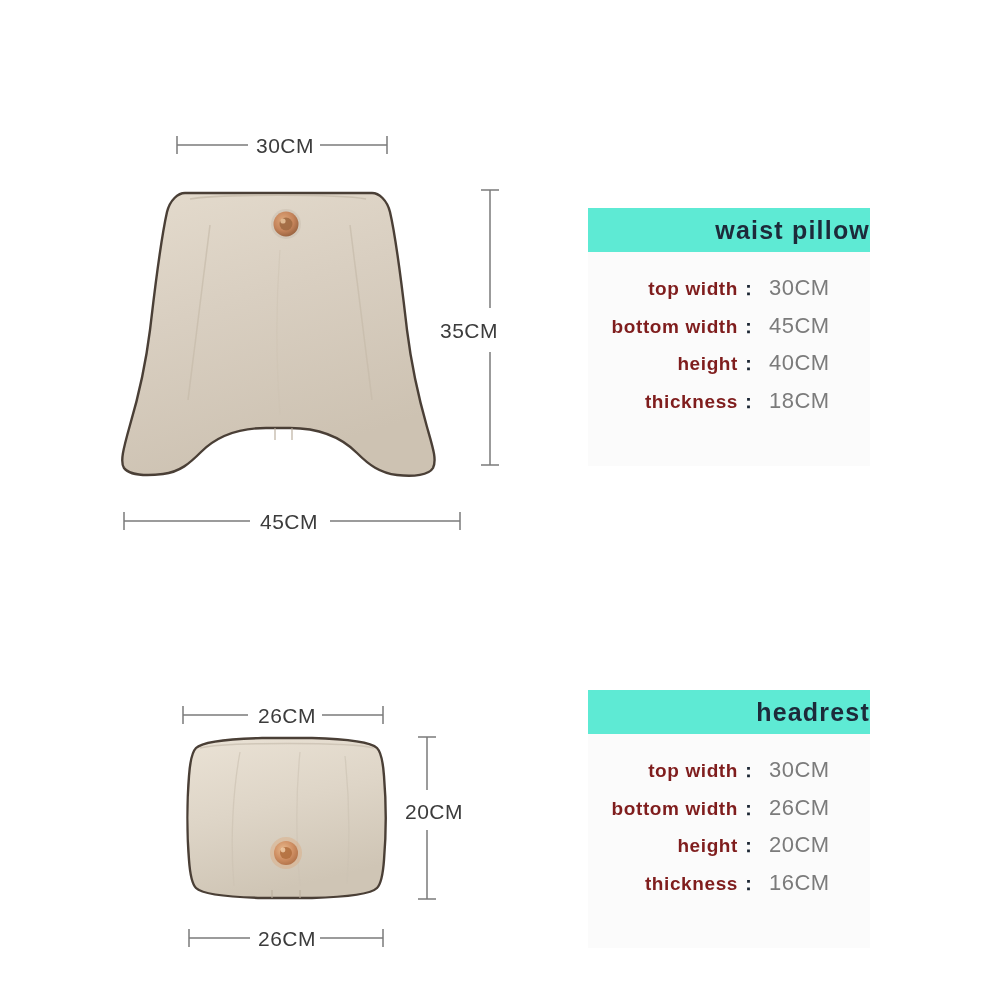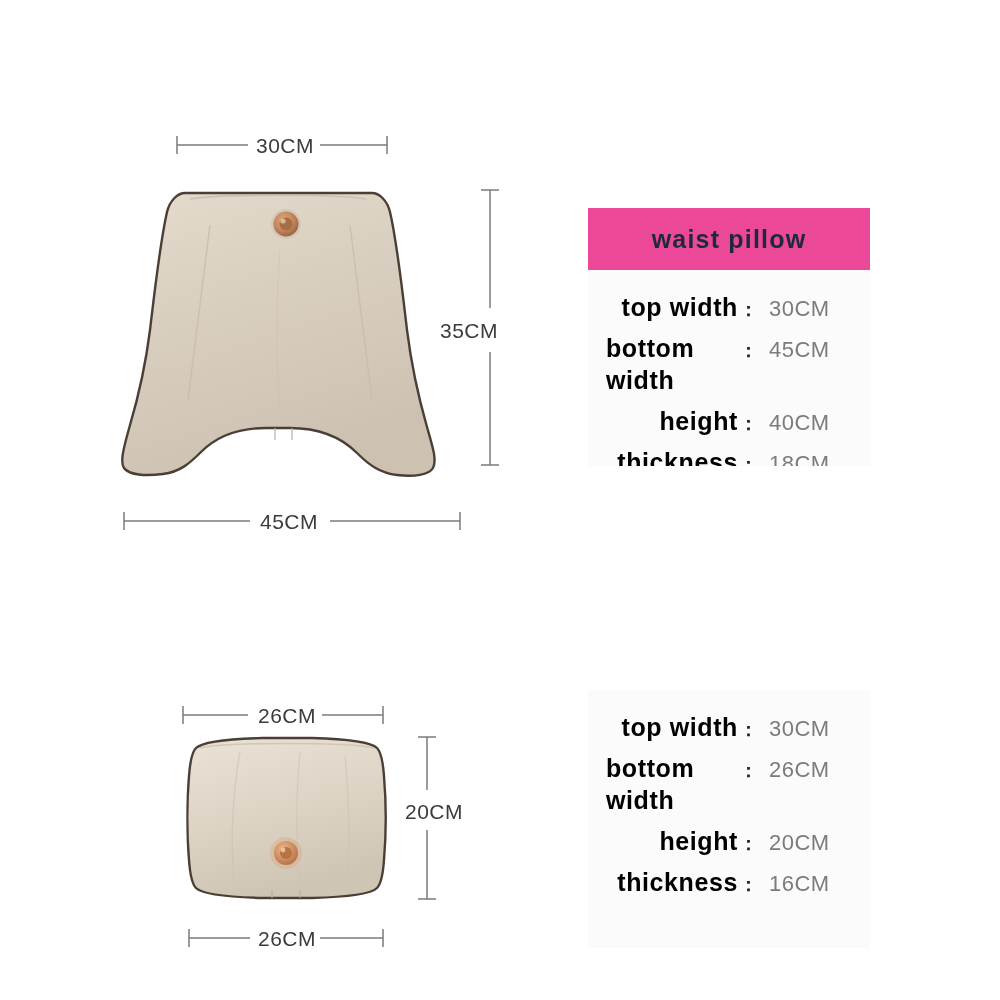--- a/index.html
+++ b/index.html
@@ -22,25 +22,25 @@
   }
   .dim-label.vert { font-size: 21px; }
 
   
   .spec-panel {
     position: absolute;
     background: #fbfbfb;
     overflow: hidden;
   }
   .spec-header {
-    height: 62px;
-    background: #ec4899;
+    height: 44px;
+    background: #5eead4;
     display: flex;
     align-items: center;
-    justify-content: center;
+    justify-content: flex-end;
   }
   .spec-title {
     color: #1d2a3a;
     font-size: 25px;
     font-weight: bold;
     letter-spacing: 1.2px;
     font-family: "Liberation Sans", sans-serif;
   }
   .spec-body {
     padding: 22px 24px 18px 18px;
@@ -48,22 +48,22 @@
     flex-direction: column;
     gap: 10px;
   }
   .spec-row {
     display: flex;
     align-items: baseline;
     justify-content: flex-end;
     line-height: 1.25;
   }
   .spec-key {
-    color: #000000;
-    font-size: 25px;
+    color: #7f1d1d;
+    font-size: 19px;
     font-weight: bold;
     letter-spacing: 0.6px;
     text-align: left;
     font-family: "Liberation Sans", sans-serif;
   }
   .spec-colon {
     color: #1b2633;
     font-size: 19px;
     font-weight: bold;
     padding: 0 2px 0 1px;
@@ -250,20 +250,23 @@
       <div class="spec-row">
         <span class="spec-key">thickness</span>
         <span class="spec-colon">：</span>
         <span class="spec-val">18CM</span>
       </div>
 
     </div>
   </div>
 
   <div class="spec-panel" style="left:588px; top:690px; width:282px; height:258px;">
+    <div class="spec-header">
+      <span class="spec-title">headrest</span>
+    </div>
     <div class="spec-body">
 
       <div class="spec-row">
         <span class="spec-key">top width</span>
         <span class="spec-colon">：</span>
         <span class="spec-val">30CM</span>
       </div>
 
       <div class="spec-row">
         <span class="spec-key">bottom width</span>

